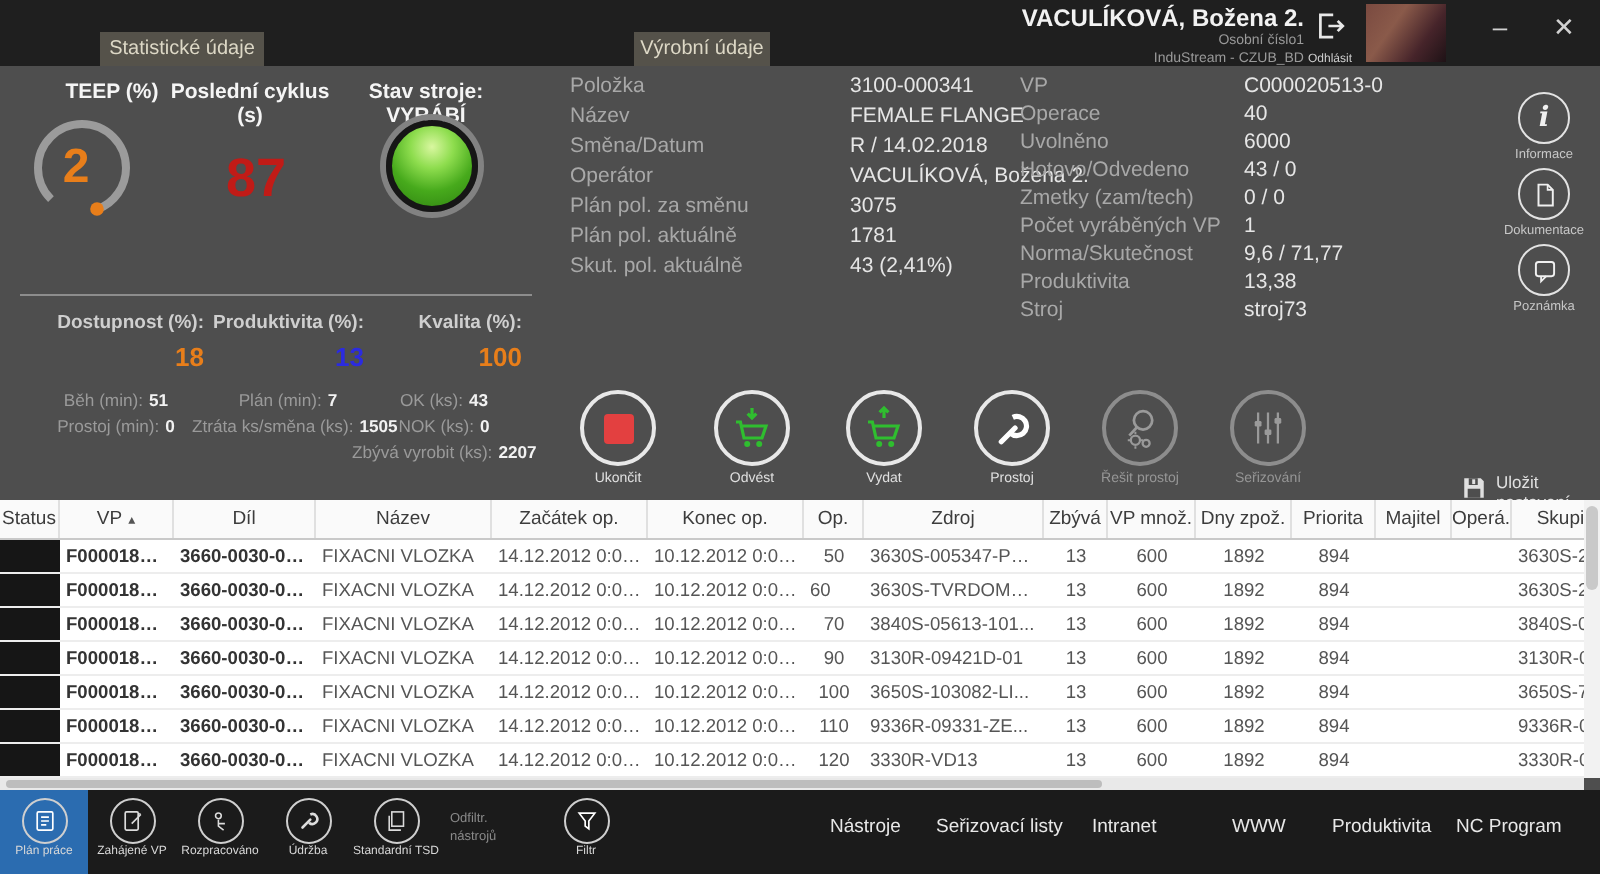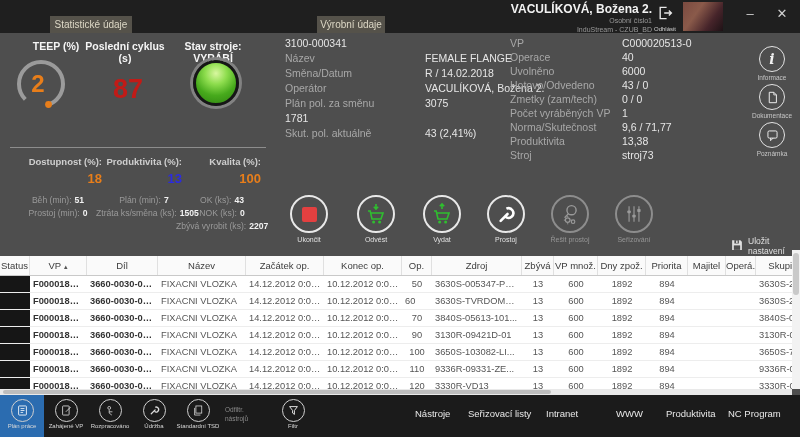--- a/index.html
+++ b/index.html
@@ -67,21 +67,21 @@
                   margin:0 auto; display:flex; align-items:center; justify-content:center; }
   .action .lbl { display:block; margin-top:3px; font-size:7px; color:#e0e0e0; }
   .action.disabled .circ { border-color:#8d8d8d; }
   .action.disabled .lbl { color:#969696; }
   .stopsq { width:15px; height:15px; background:#e34040; border-radius:2px; }
 
   .savebar { position:absolute; left:731px; top:236px; display:flex; align-items:center; cursor:pointer; }
   .savebar .lbl { color:#e0e0e0; font-size:8.5px; margin-left:5px; }
 
   
-  .tablewrap { position:absolute; left:0; top:256px; width:792px; height:139px; background:#fff; overflow:hidden; }
+  .tablewrap { position:absolute; left:0; top:250px; width:792px; height:139px; background:#fff; overflow:hidden; }
   .thead { display:flex; width:816px; height:20px; background:#fafafa; border-bottom:1px solid #c9c9c9; }
   .th { flex:none; font-size:9.5px; color:#3c3c3c; line-height:19px; text-align:center;
         border-right:1px solid #e0e0e0; overflow:hidden; white-space:nowrap; cursor:pointer; }
   .th .sort { font-size:7px; color:#555; margin-left:3px; }
   .tbody { width:816px; }
   .tr { display:flex; width:816px; height:17px; border-bottom:1px solid #ededed; background:#fff; }
   .td { flex:none; font-size:9.3px; color:#555; line-height:16px; padding:0 3px;
         overflow:hidden; white-space:nowrap; text-overflow:ellipsis; }
   .td-status { background:#161616; padding:0; }
   .td-vp, .td-dil { font-weight:bold; color:#333; }
@@ -165,39 +165,41 @@
       <div class="kv-row"><span class="kv-label">Ztráta ks/směna (ks):</span><span class="kv-value">1505</span></div>
     </div>
   <div class="mini" style="left:176px; width:92px;">
       <div class="kv-row"><span class="kv-label">OK (ks):</span><span class="kv-value">43</span></div>
       <div class="kv-row"><span class="kv-label">NOK (ks):</span><span class="kv-value">0</span></div>
       <div class="kv-row"><span class="kv-label">Zbývá vyrobit (ks):</span><span class="kv-value">2207</span></div>
     </div>
 
   <div class="fields f1">
       <div class="kv-row">
+        <span class="kv-label">Položka</span>
         <span class="kv-value">3100-000341</span>
       </div>
       <div class="kv-row">
         <span class="kv-label">Název</span>
         <span class="kv-value">FEMALE FLANGE</span>
       </div>
       <div class="kv-row">
         <span class="kv-label">Směna/Datum</span>
         <span class="kv-value">R / 14.02.2018</span>
       </div>
       <div class="kv-row">
         <span class="kv-label">Operátor</span>
         <span class="kv-value">VACULÍKOVÁ, Božena 2.</span>
       </div>
       <div class="kv-row">
         <span class="kv-label">Plán pol. za směnu</span>
         <span class="kv-value">3075</span>
       </div>
       <div class="kv-row">
+        <span class="kv-label">Plán pol. aktuálně</span>
         <span class="kv-value">1781</span>
       </div>
       <div class="kv-row">
         <span class="kv-label">Skut. pol. aktuálně</span>
         <span class="kv-value">43 (2,41%)</span>
       </div>
     </div>
   <div class="fields f2">
       <div class="kv-row">
         <span class="kv-label">VP</span>

